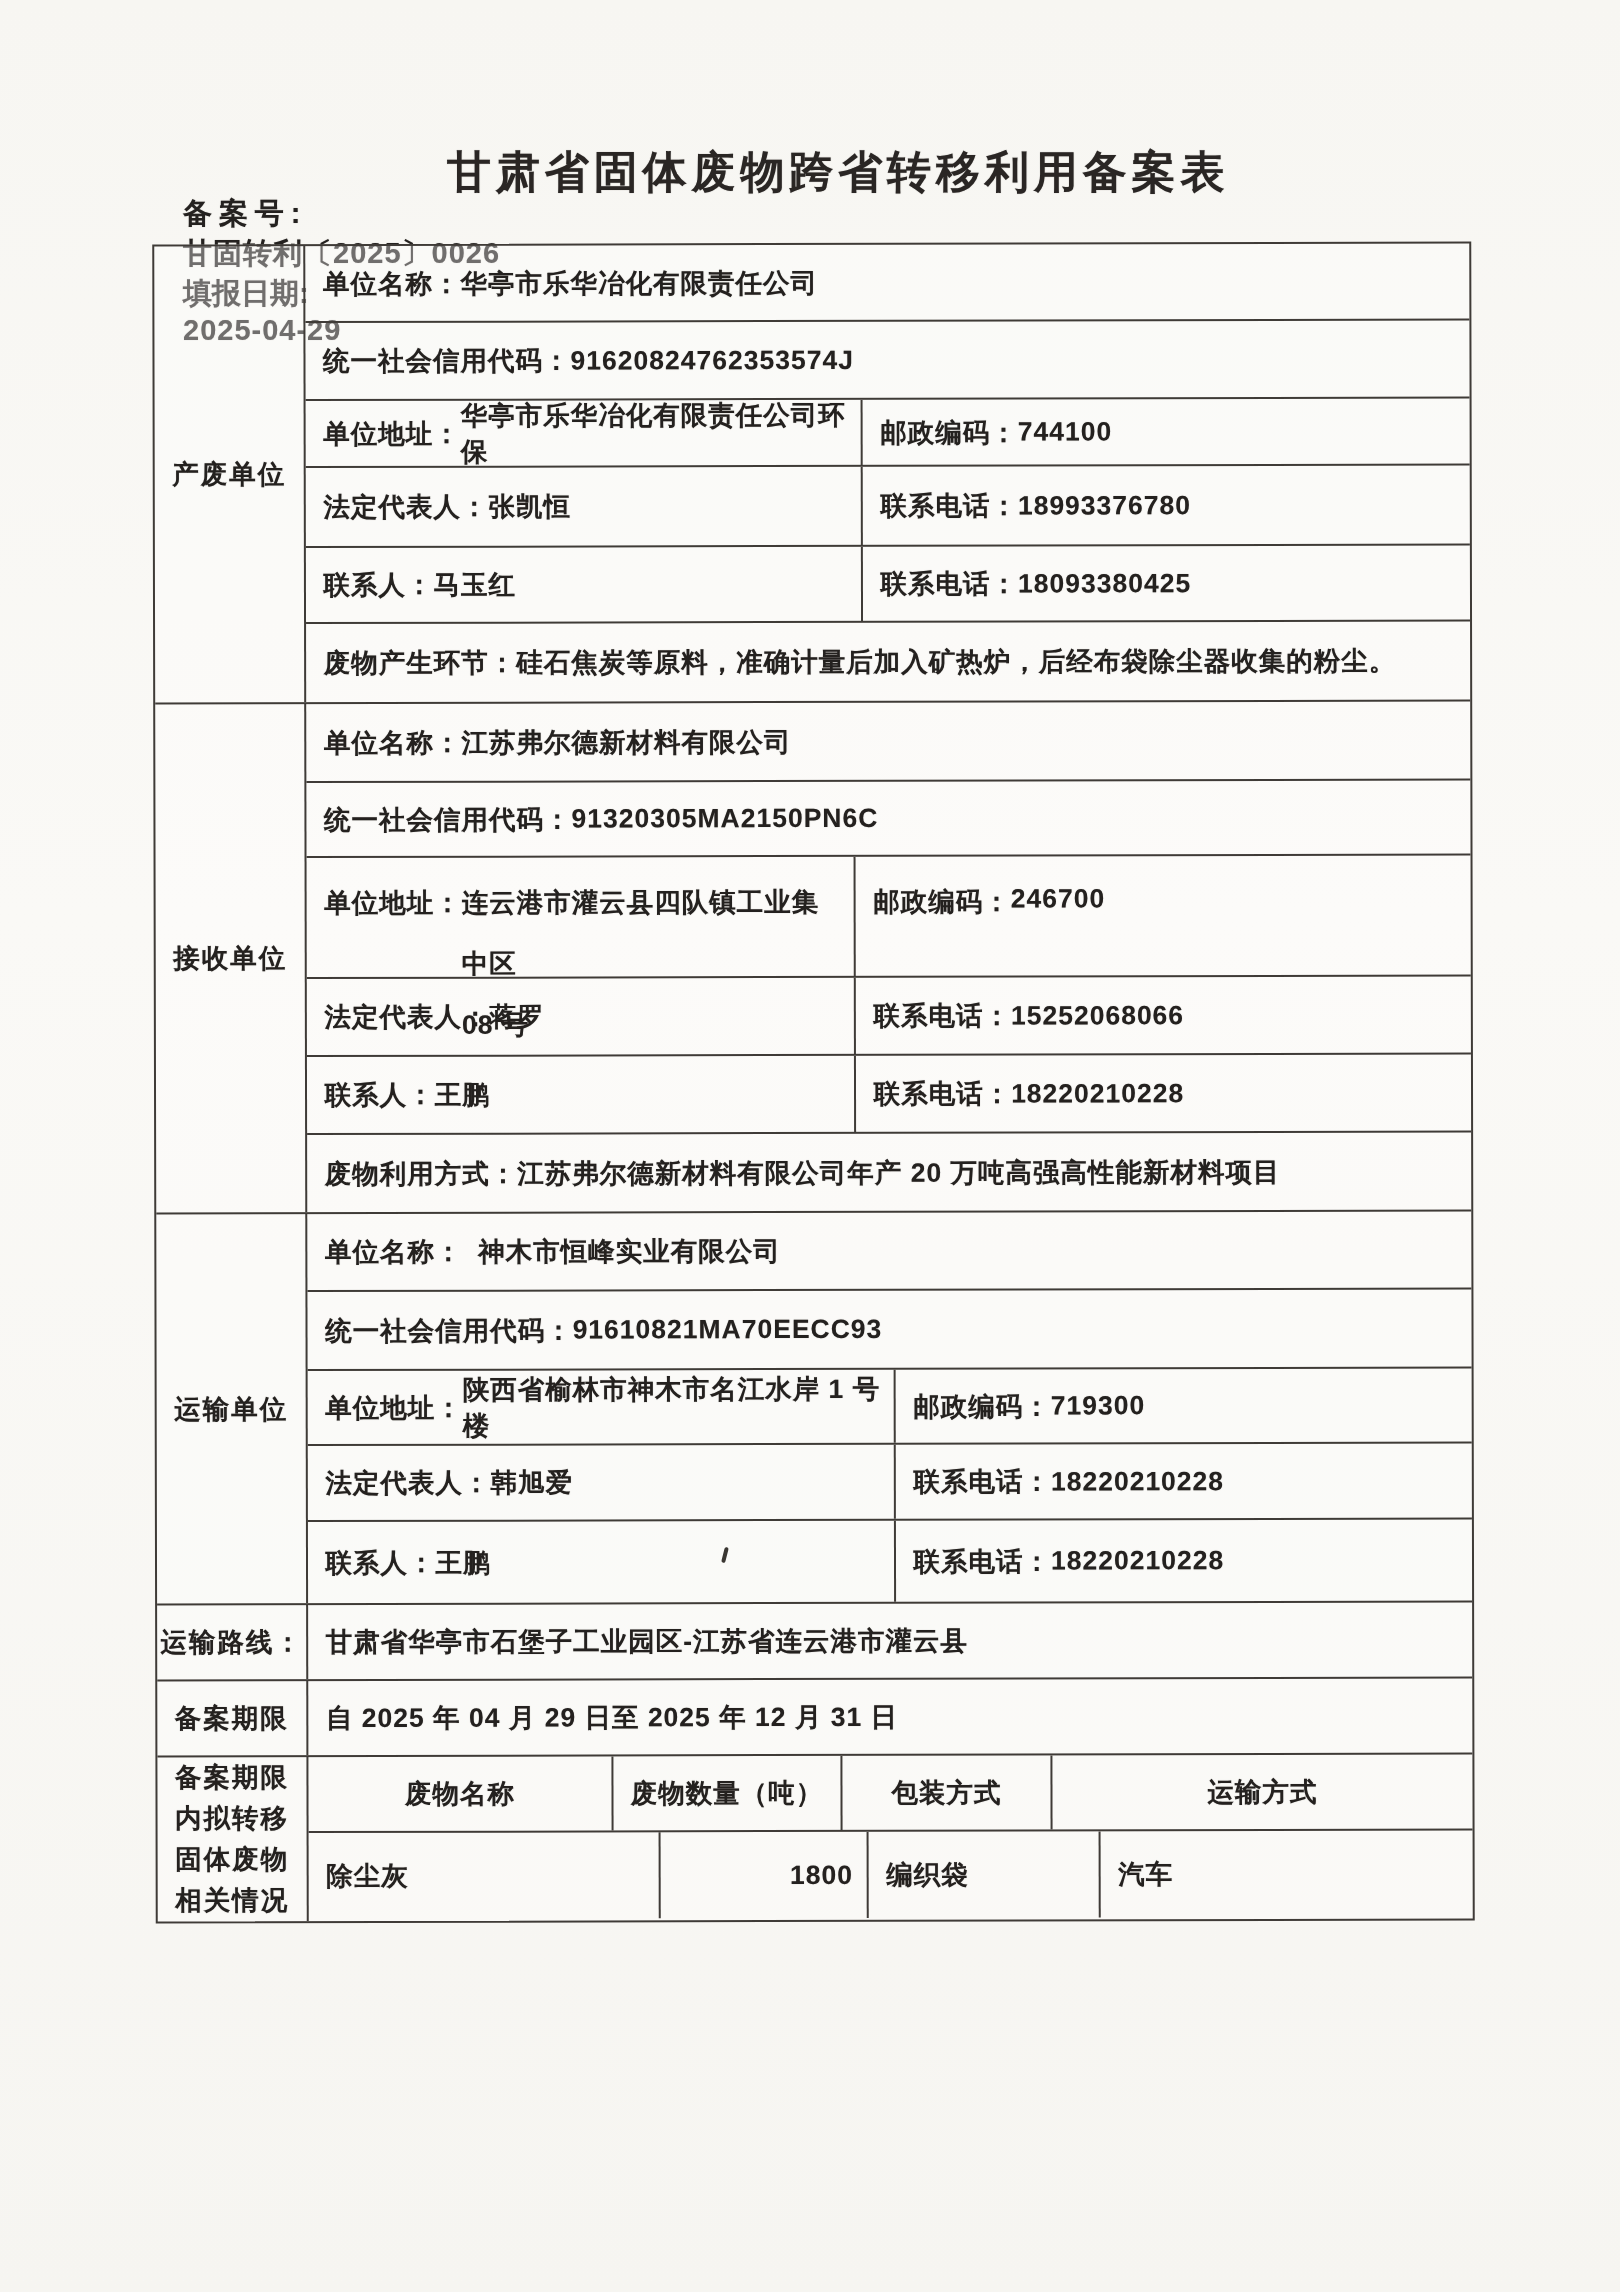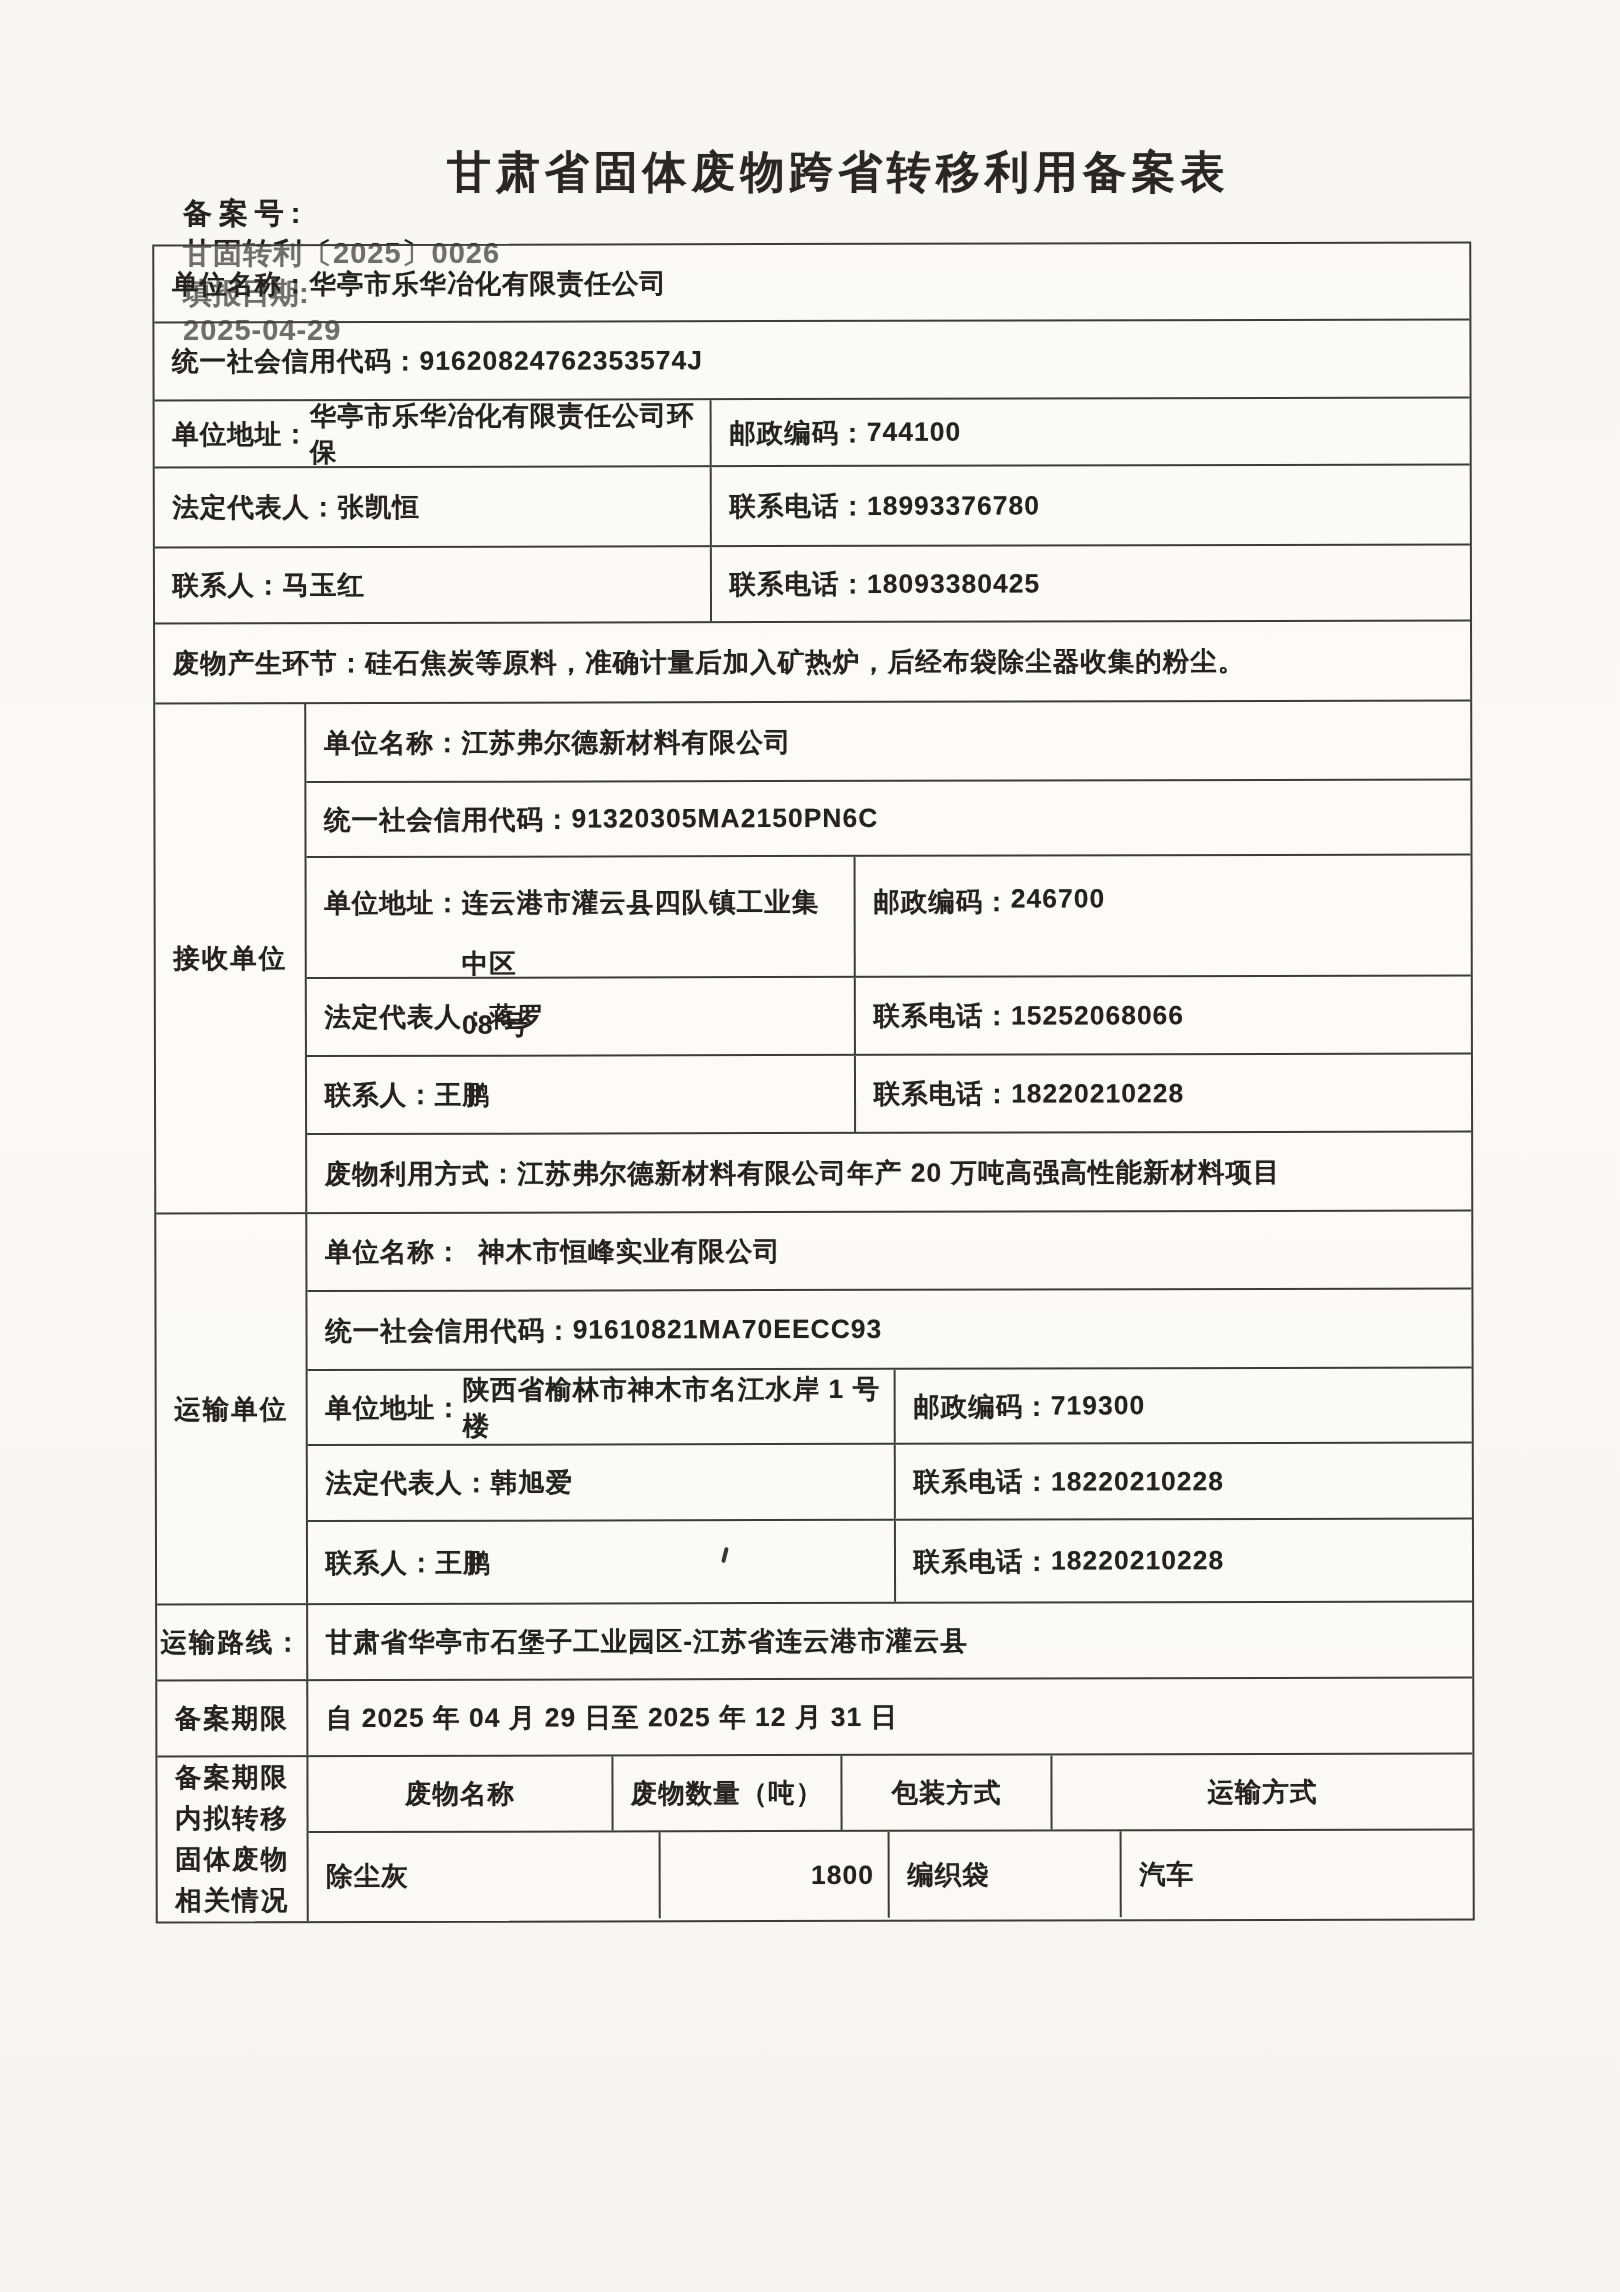--- a/index.html
+++ b/index.html
@@ -86,20 +86,21 @@
     <span class="meta-label-rec">备案号:</span>
     <span class="meta-val">甘固转利〔2025〕0026</span>
     <span class="meta-gap"></span>
     <span>填报日期:</span>
     <span class="meta-val">2025-04-29</span>
   </div>
 
   <div class="form-table">
 
     <section class="sec">
+      <div class="label-cell">产废单位</div>
       <div class="rows">
         <div class="row" style="height:77px">
           <div class="cell grow">
             <span class="fl">单位名称：</span>
             <span>华亭市乐华冶化有限责任公司</span>
           </div>
         </div>
         <div class="row" style="height:78px">
           <div class="cell grow">
             <span class="fl">统一社会信用代码：</span>
@@ -279,21 +280,21 @@
       </div>
       <div class="rows">
         <div class="row" style="height:76px">
           <div class="cell split center" style="width:305px">废物名称</div>
           <div class="cell split center" style="width:229px">废物数量（吨）</div>
           <div class="cell split center" style="width:210px">包装方式</div>
           <div class="cell grow center">运输方式</div>
         </div>
         <div class="row" style="height:86px">
           <div class="cell split" style="width:352px">除尘灰</div>
-          <div class="cell split num" style="width:229px">1800</div>
+          <div class="cell split num" style="width:208px">1800</div>
           <div class="cell split" style="width:232px">编织袋</div>
           <div class="cell grow">汽车</div>
         </div>
       </div>
     </section>
 
   </div>
 
   <div class="artifact"></div>
 

